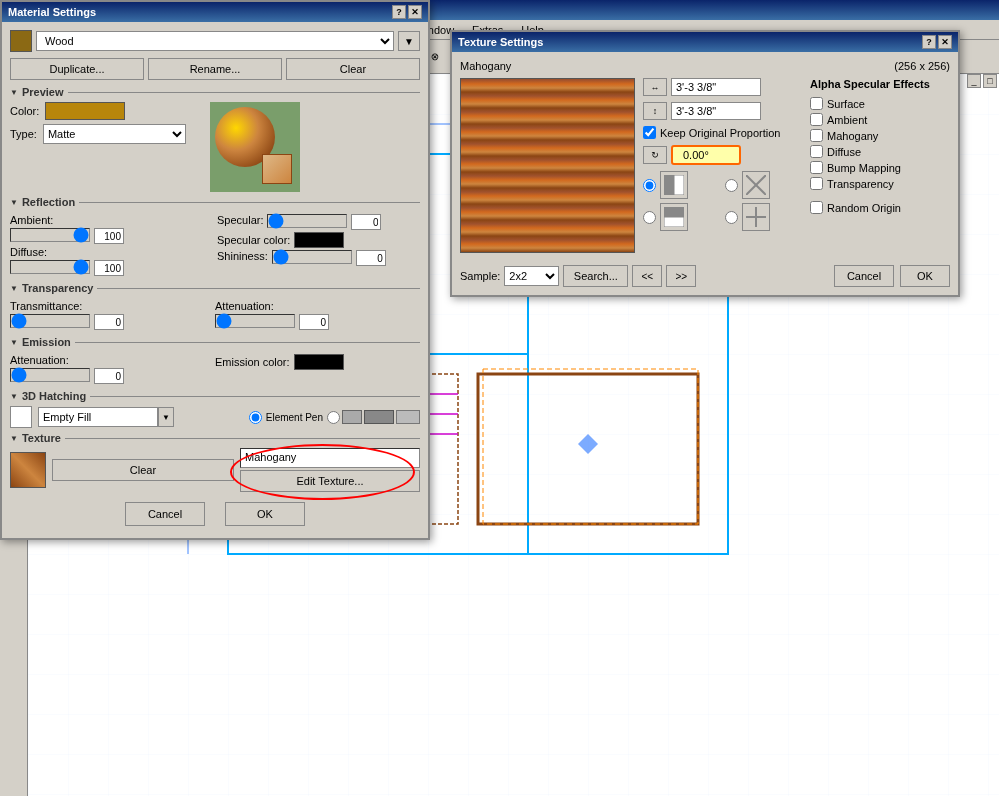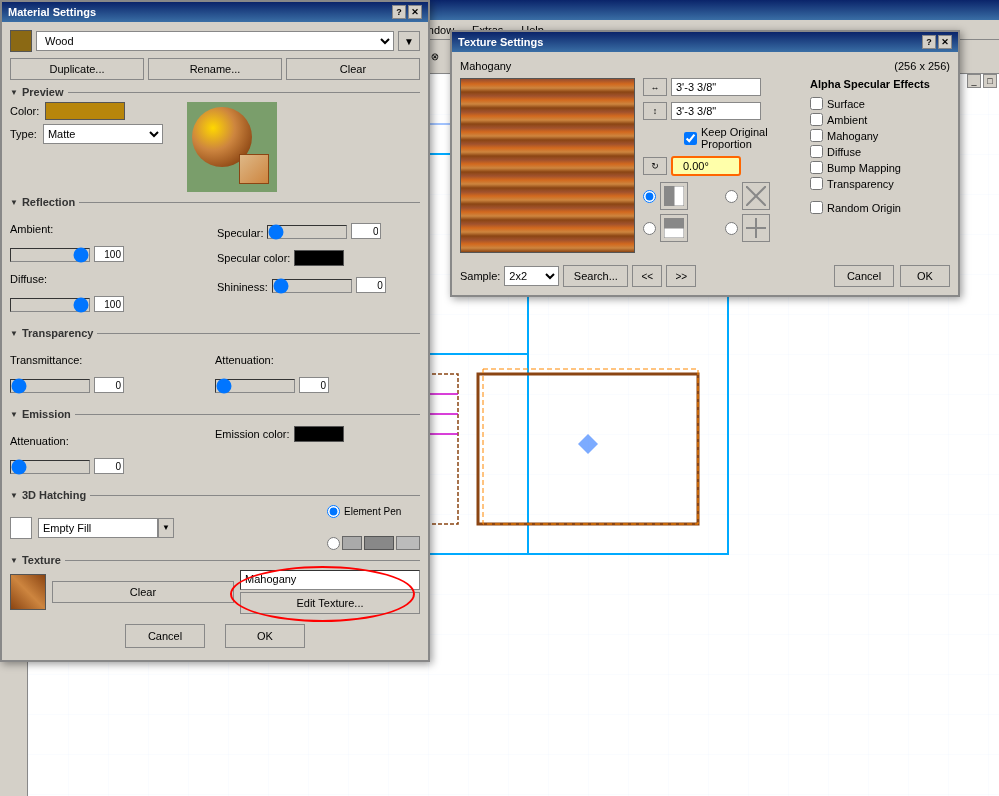--- a/index.html
+++ b/index.html
@@ -237,21 +237,21 @@
       height: 18px;
       background: #B8860B;
       border: 1px solid #555;
     }
     .type-row {
       display: flex;
       align-items: center;
       gap: 6px;
     }
     .type-select {
-      width: 120px;
+      width: 143px;
       height: 20px;
       background: white;
       border: 1px solid #888;
       font-size: 11px;
     }
     .preview-sphere-inner {
       position: absolute;
       top: 5px;
       left: 5px;
       width: 60px;
@@ -277,23 +277,23 @@
 
     
     .reflection-grid {
       display: grid;
       grid-template-columns: 1fr 1fr;
       gap: 4px;
       margin-bottom: 4px;
     }
     .slider-row {
       display: flex;
-      align-items: flex-end;
-      gap: 4px;
-      margin: 11px 0;
+      align-items: flex-start;
+      gap: 4px;
+      margin: 2px 0;
     }
     .slider-track {
       width: 100%;
       height: 3px;
       background: #d4d0c8;
       border: 1px inset #888;
       appearance: none;
       cursor: pointer;
     }
     .slider-val {
@@ -343,22 +343,22 @@
       background: #d4d0c8;
       border: 1px solid #888;
       cursor: pointer;
       display: flex;
       align-items: center;
       justify-content: center;
       font-size: 8px;
     }
     .radio-group {
       display: flex;
-      flex-direction: column;
-      gap: 18px;
+      flex-direction: row;
+      gap: 4px;
       margin-left: auto;
     }
     .radio-row {
       display: flex;
       align-items: center;
       gap: 4px;
       font-size: 10px;
     }
     .pen-icons {
       display: flex;
@@ -466,21 +466,20 @@
       background: white;
       border: 1px solid #888;
       font-size: 11px;
       padding: 1px 4px;
     }
     .tc-checkbox-row {
       display: flex;
       align-items: center;
       gap: 4px;
       font-size: 11px;
-      margin-left: 41px;
     }
     .tc-angle-row {
       display: flex;
       align-items: center;
       gap: 4px;
     }
     .angle-input {
       width: 70px;
       height: 20px;
       background: #ffffaa;

